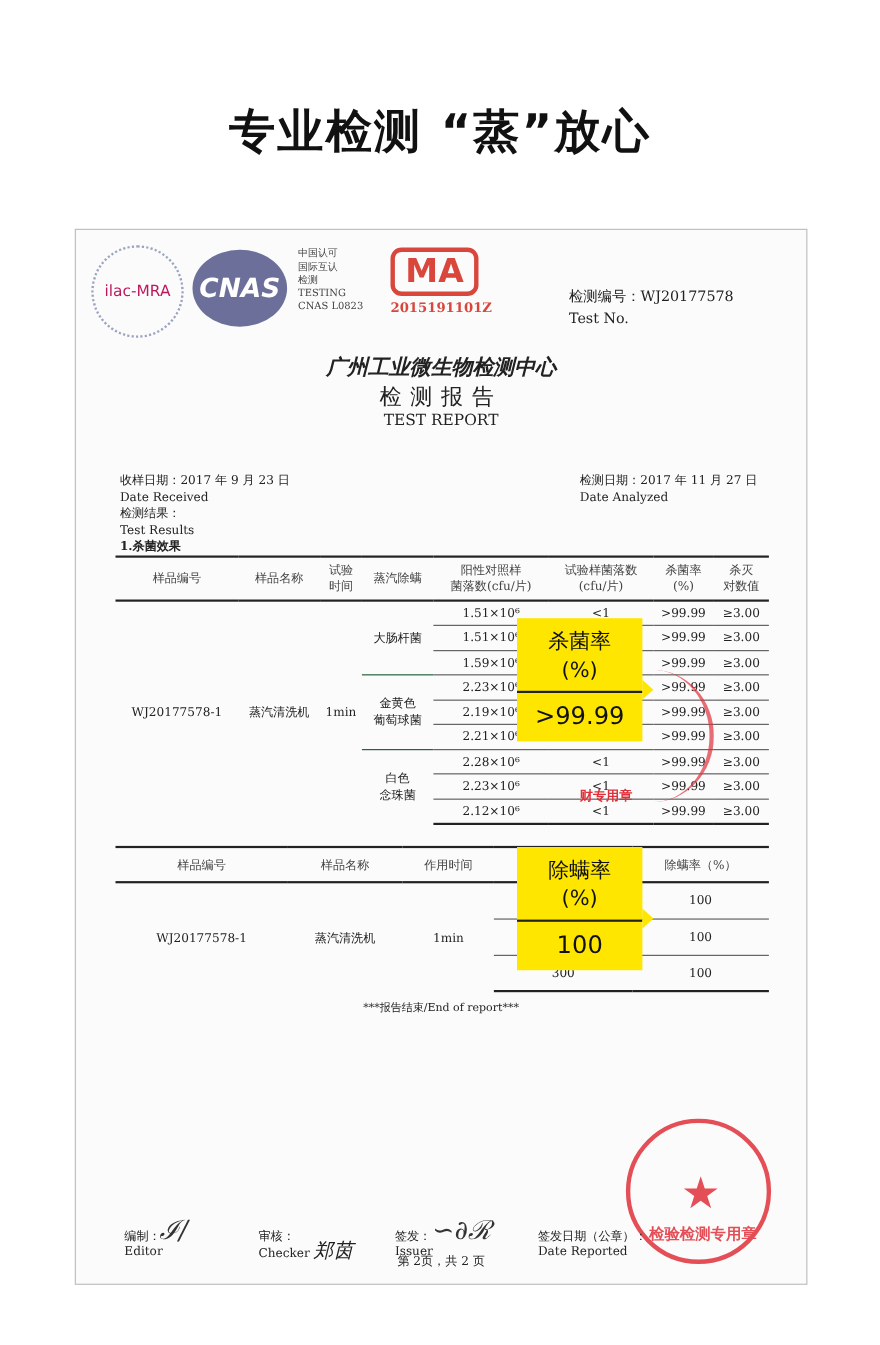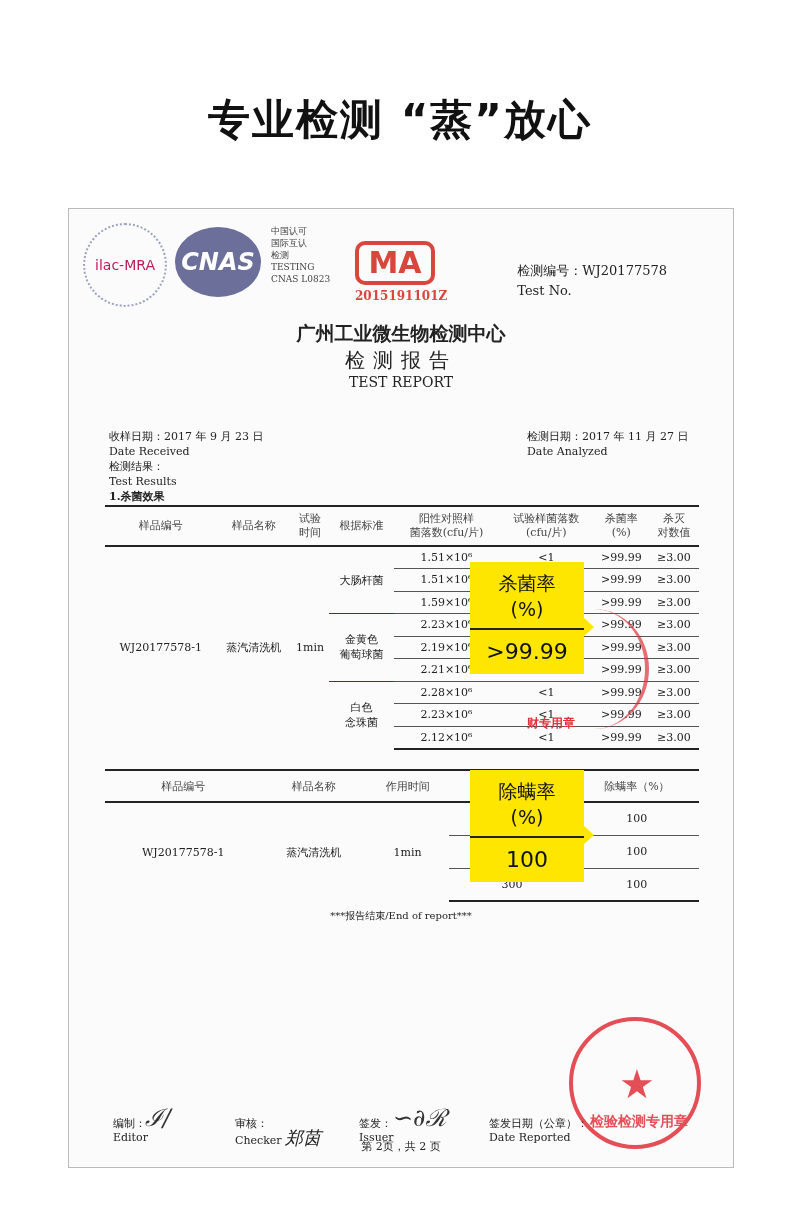--- a/index.html
+++ b/index.html
@@ -3,26 +3,26 @@
 <meta charset="utf-8">
 <style>
   * { box-sizing: border-box; margin: 0; padding: 0; }
   body { width: 800px; height: 1223px; background: #ffffff; position: relative; overflow: hidden; font-family: "DejaVu Serif", serif; color: #222; }
   .headline { position: absolute; top: 92px; left: 0; width: 800px; text-align: center; font-family: "DejaVu Sans", sans-serif; font-weight: bold; font-size: 42px; color: #111; letter-spacing: 2px; }
   .paper { position: absolute; left: 68px; top: 208px; width: 666px; height: 960px; background: #fbfbfb; border: 1px solid #bbb; }
   .logos { position: absolute; top: 10px; left: 14px; height: 80px; }
   .ilac { position: absolute; left: 0; top: 4px; width: 84px; height: 84px; border-radius: 50%; border: 2px dotted #9aa4c0; display:flex; align-items:center; justify-content:center; font-family:"DejaVu Sans",sans-serif; font-size: 14px; color:#be185d; }
   .cnas { position: absolute; left: 92px; top: 8px; width: 86px; height: 70px; border-radius: 50%; background: #6c6f9a; display:flex; align-items:center; justify-content:center; color:#fff; font-family:"DejaVu Sans",sans-serif; font-weight:bold; font-style: italic; font-size: 24px; }
   .cnas-text { position: absolute; left: 188px; top: 6px; font-size: 9px; line-height: 12px; color: #444; width: 80px; }
-  .cma { position: absolute; left: 272px; top: 22px; width: 82px; }
+  .cma { position: absolute; left: 272px; top: 6px; width: 82px; }
   .cma-box { width: 80px; height: 44px; border: 4px solid #d9463c; border-radius: 10px; color:#d9463c; font-family:"DejaVu Sans",sans-serif; font-weight:bold; font-size:30px; text-align:center; line-height: 36px; }
   .cma-no { color: #d9463c; font-size: 12px; margin-top: 4px; font-weight: bold; }
   .testno { position: absolute; right: 66px; top: 52px; font-size: 13px; line-height: 20px; }
   .center-title { position: absolute; top: 112px; width: 100%; text-align: center; }
-  .cn-title { font-size: 19px; font-weight: bold; }
+  .cn-title { font-size: 19px; font-weight: bold; font-style: italic; }
   .en-title { font-size: 15px; font-weight: bold; margin-top: 2px; }
   .cn-report { font-size: 20px; letter-spacing: 8px; margin-top: 0px; }
   .en-report { font-size: 14px; font-weight: normal; }
   .meta { position: absolute; top: 220px; left: 40px; font-size: 11px; line-height: 15px; }
   .meta-right { position: absolute; top: 220px; left: 458px; font-size: 11px; line-height: 15px; }
   table { border-collapse: collapse; font-size: 11px; }
   .t1 { position: absolute; top: 296px; left: 36px; width: 594px; }
   .t1 th, .t1 td, .t2 th, .t2 td { text-align: center; font-weight: normal; }
   .t1 thead tr { border-top: 2px solid #222; border-bottom: 2px solid #222; }
   .t1 th { padding: 3px 2px; height: 40px; color: #444; line-height: 14px; }
@@ -97,21 +97,21 @@
     <div>Date Analyzed</div>
   </div>
 
   <table class="t1">
     <thead>
       <tr>
         <th style="white-space:pre-line">样品编号</th>
         <th style="white-space:pre-line">样品名称</th>
         <th style="white-space:pre-line">试验
 时间</th>
-        <th style="white-space:pre-line">根据标准</th>
+        <th style="white-space:pre-line">蒸汽除螨</th>
         <th style="white-space:pre-line">阳性对照样
 菌落数(cfu/片)</th>
         <th style="white-space:pre-line">试验样菌落数
 (cfu/片)</th>
         <th style="white-space:pre-line">杀菌率
 (%)</th>
         <th style="white-space:pre-line">杀灭
 对数值</th>
       </tr>
     </thead>

